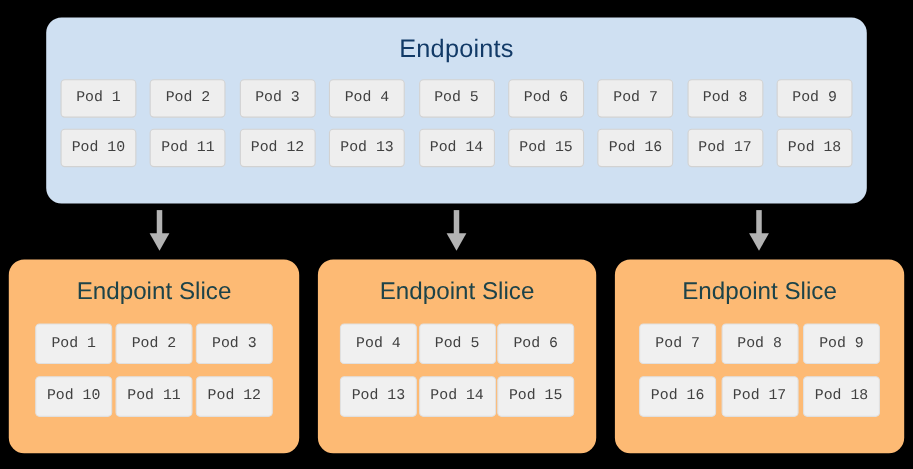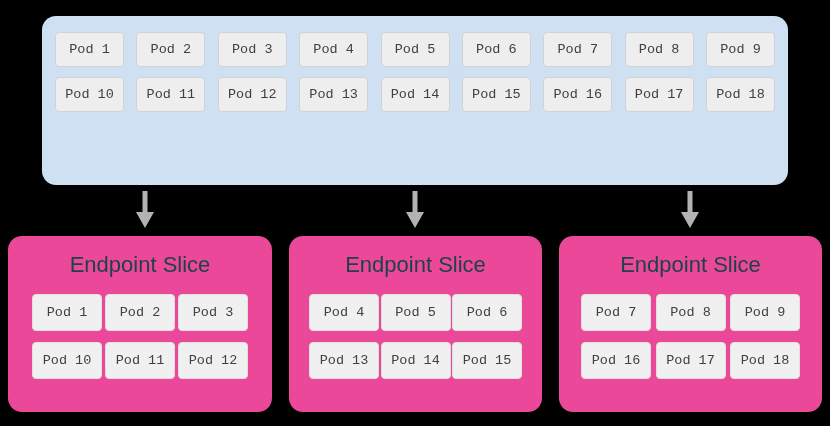--- a/index.html
+++ b/index.html
@@ -79,21 +79,21 @@
   .arrow-2 { left: 402px; }
   .arrow-3 { left: 677px; }
 
   .arrow svg { display: block; }
 
   
   .slice-box {
     position: absolute;
     top: 236px;
     height: 176px;
-    background: #ec4899;
+    background: #fdba74;
     border-radius: 14px;
   }
   .slice-1 { left: 8px;   width: 264px; }
   .slice-2 { left: 289px; width: 253px; }
   .slice-3 { left: 559px; width: 263px; }
 
   .slice-title {
     text-align: center;
     color: #1d4349;
     font-size: 22px;
@@ -121,20 +121,21 @@
     height: 37px;
     font-size: 13.5px;
   }
   .slice-2 .slice-grid { padding: 0 20px; }
   .slice-3 .slice-grid { padding: 0 22px; }
 </style>
 </head>
 <body>
 
 <div class="endpoints-box">
+  <div class="endpoints-title">Endpoints</div>
   <div class="pod-grid-top">
     <div class="pod-row">
       <div class="pod-chip">Pod 1</div>
       <div class="pod-chip">Pod 2</div>
       <div class="pod-chip">Pod 3</div>
       <div class="pod-chip">Pod 4</div>
       <div class="pod-chip">Pod 5</div>
       <div class="pod-chip">Pod 6</div>
       <div class="pod-chip">Pod 7</div>
       <div class="pod-chip">Pod 8</div>

